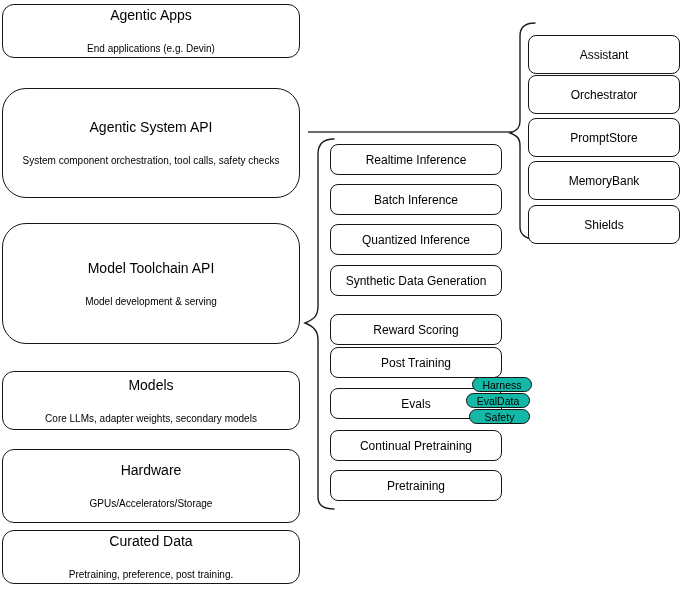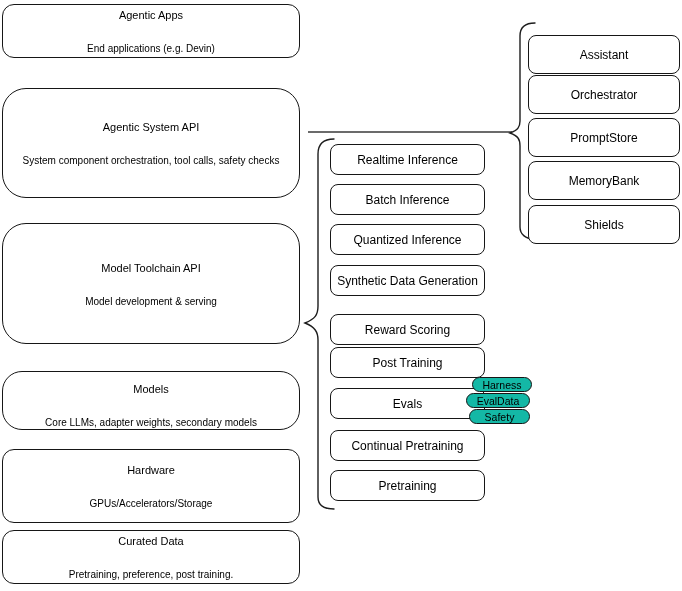--- a/index.html
+++ b/index.html
@@ -26,27 +26,27 @@
     flex-direction: column;
     align-items: center;
     justify-content: center;
     text-align: center;
   }
   
   .lbox { left: 2px; width: 298px; }
   .l0 { top: 4px;   height: 54px;  border-radius: 12px; }
   .l1 { top: 88px;  height: 110px; border-radius: 24px; }
   .l2 { top: 223px; height: 121px; border-radius: 24px; }
-  .l3 { top: 371px; height: 59px;  border-radius: 20px; justify-content: flex-end; }
+  .l3 { top: 371px; height: 59px;  border-radius: 12px; }
   .l4 { top: 449px; height: 74px;  border-radius: 12px; }
   .l5 { top: 530px; height: 54px;  border-radius: 12px; }
-  .title { font-size: 11px; line-height: 17px; }
+  .title { font-size: 14px; line-height: 17px; }
   .subtitle { font-size: 10px; line-height: 13px; margin-top: 18px; }
   
-  .mbox { left: 330px; width: 155px; height: 31px; border-radius: 8px; font-size: 12px; }
+  .mbox { left: 330px; width: 172px; height: 31px; border-radius: 8px; font-size: 12px; }
   .m0 { top: 144px; } .m1 { top: 184px; } .m2 { top: 224px; }
   .m3 { top: 265px; } .m4 { top: 306px; margin-top: 8px; } .m5 { top: 347px; }
   .m6 { top: 388px; } .m7 { top: 430px; } .m8 { top: 470px; }
   
   .rbox { left: 528px; width: 152px; height: 39px; border-radius: 8px; font-size: 12px; }
   .r0 { top: 35px; } .r1 { top: 75px; } .r2 { top: 118px; }
   .r3 { top: 161px; } .r4 { top: 205px; }
   
   .pill {
     position: absolute;

